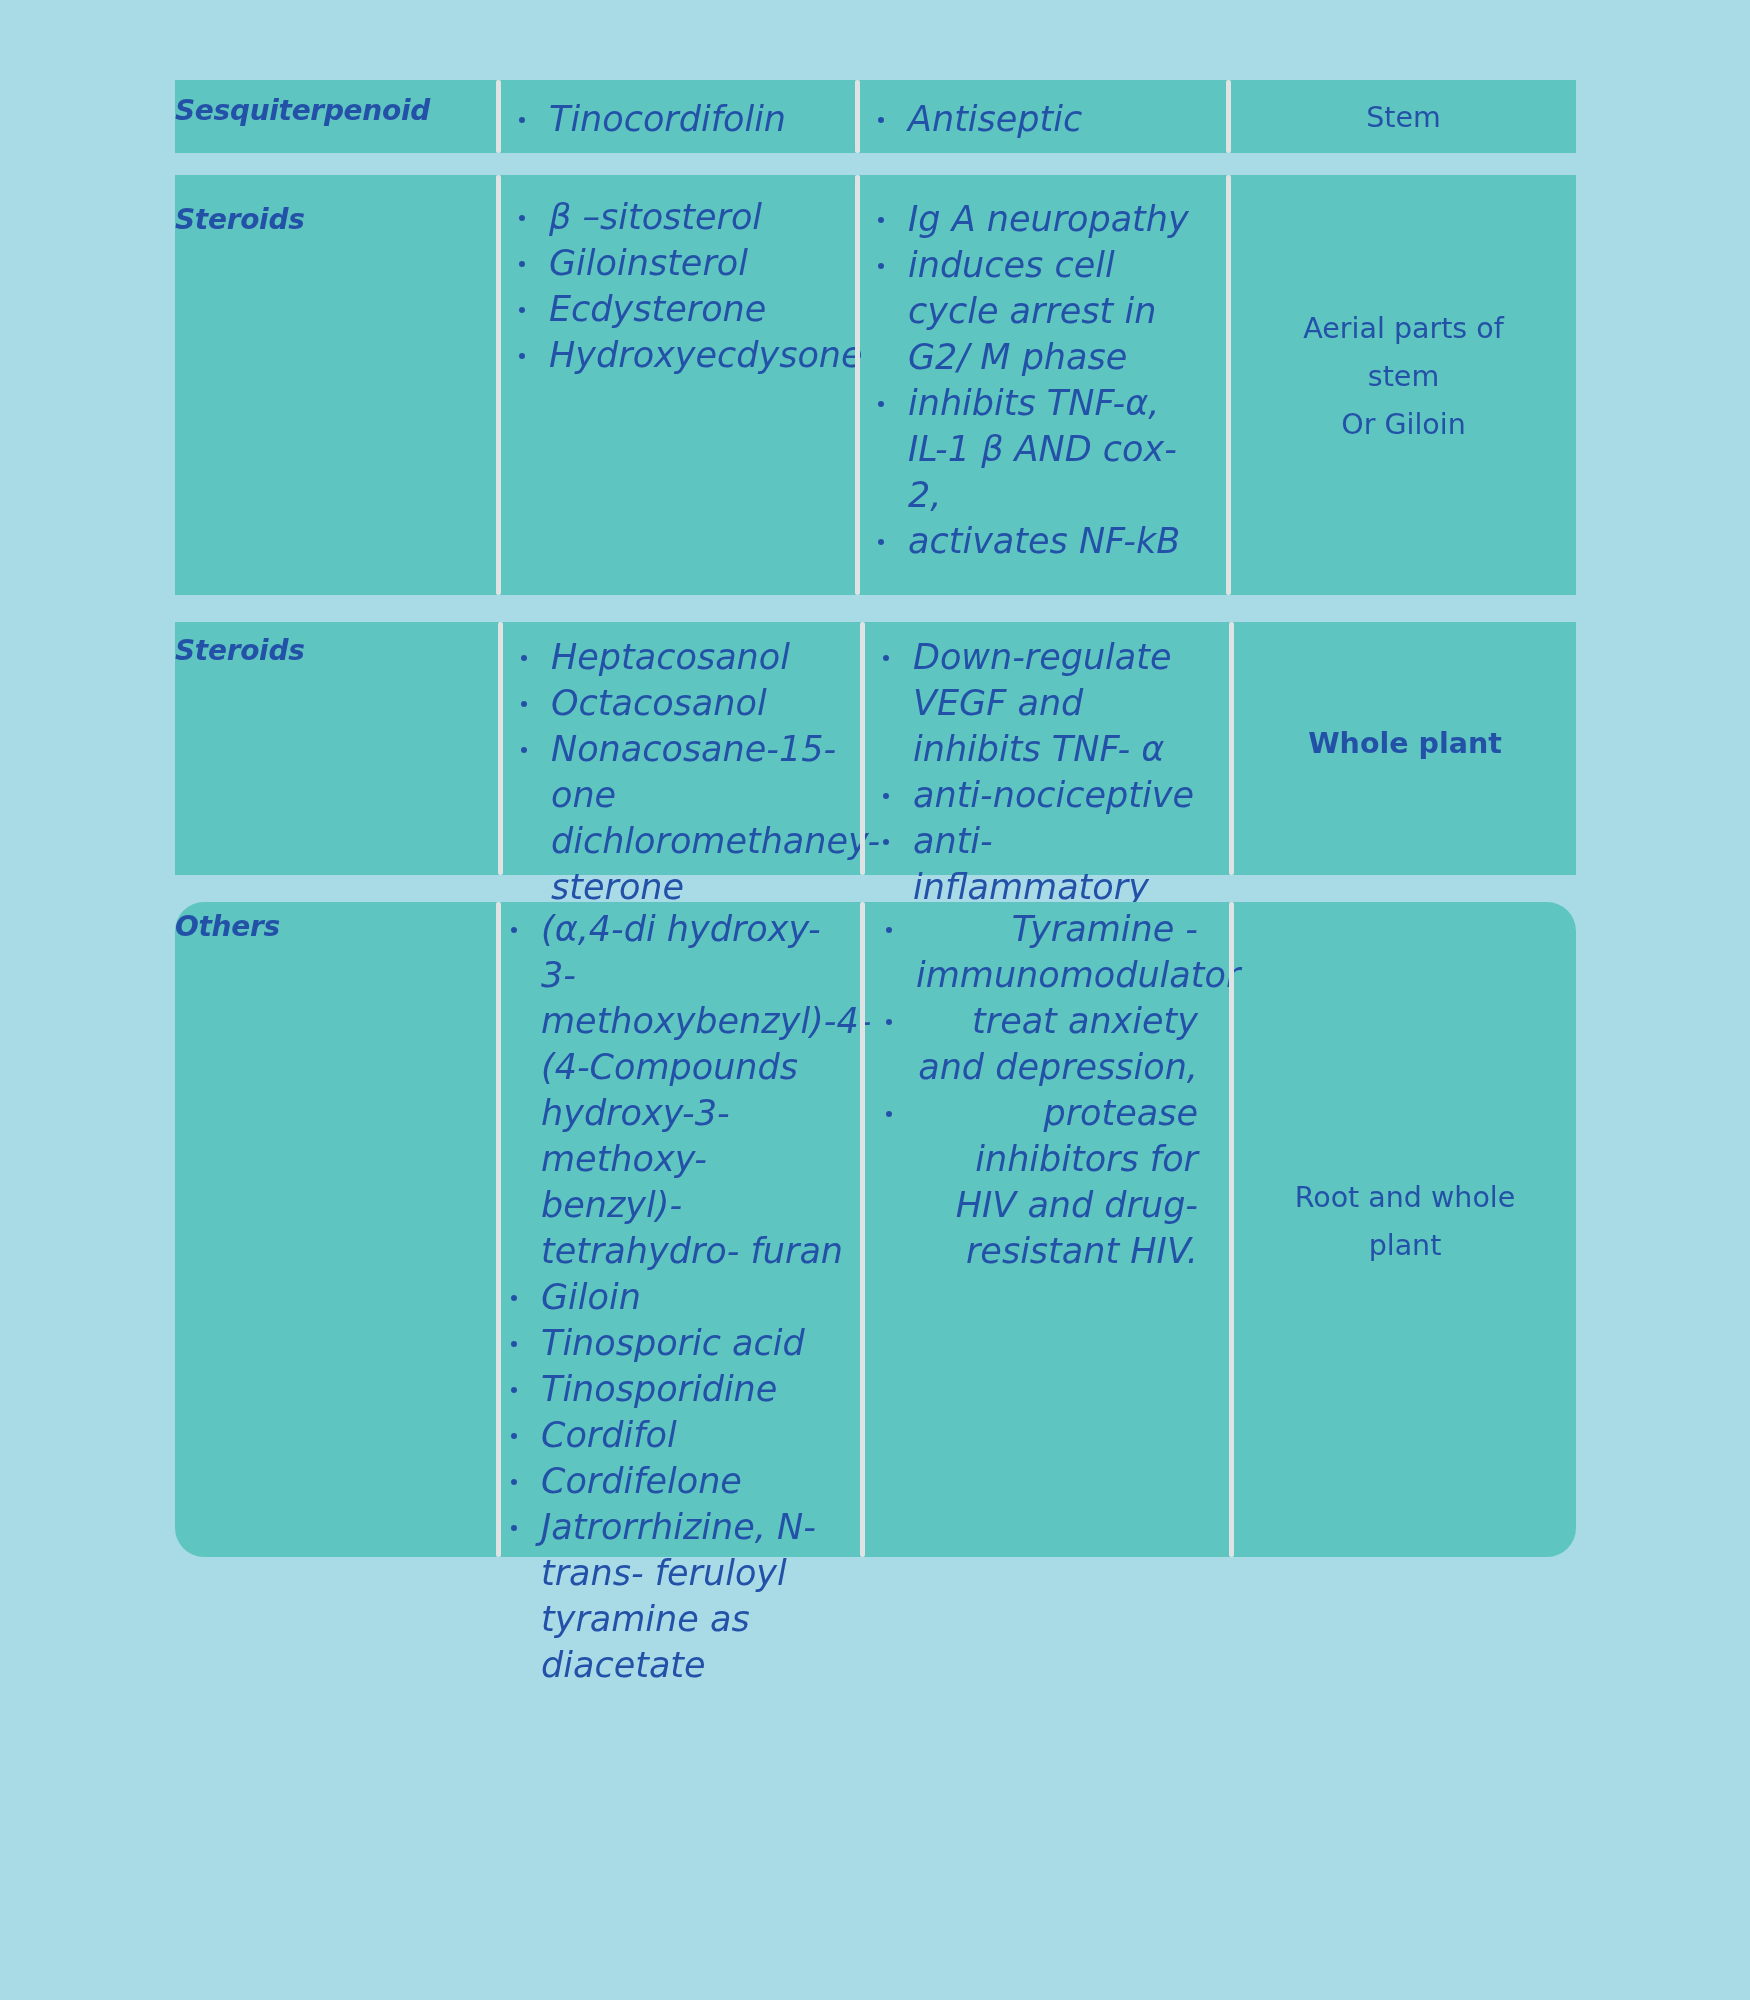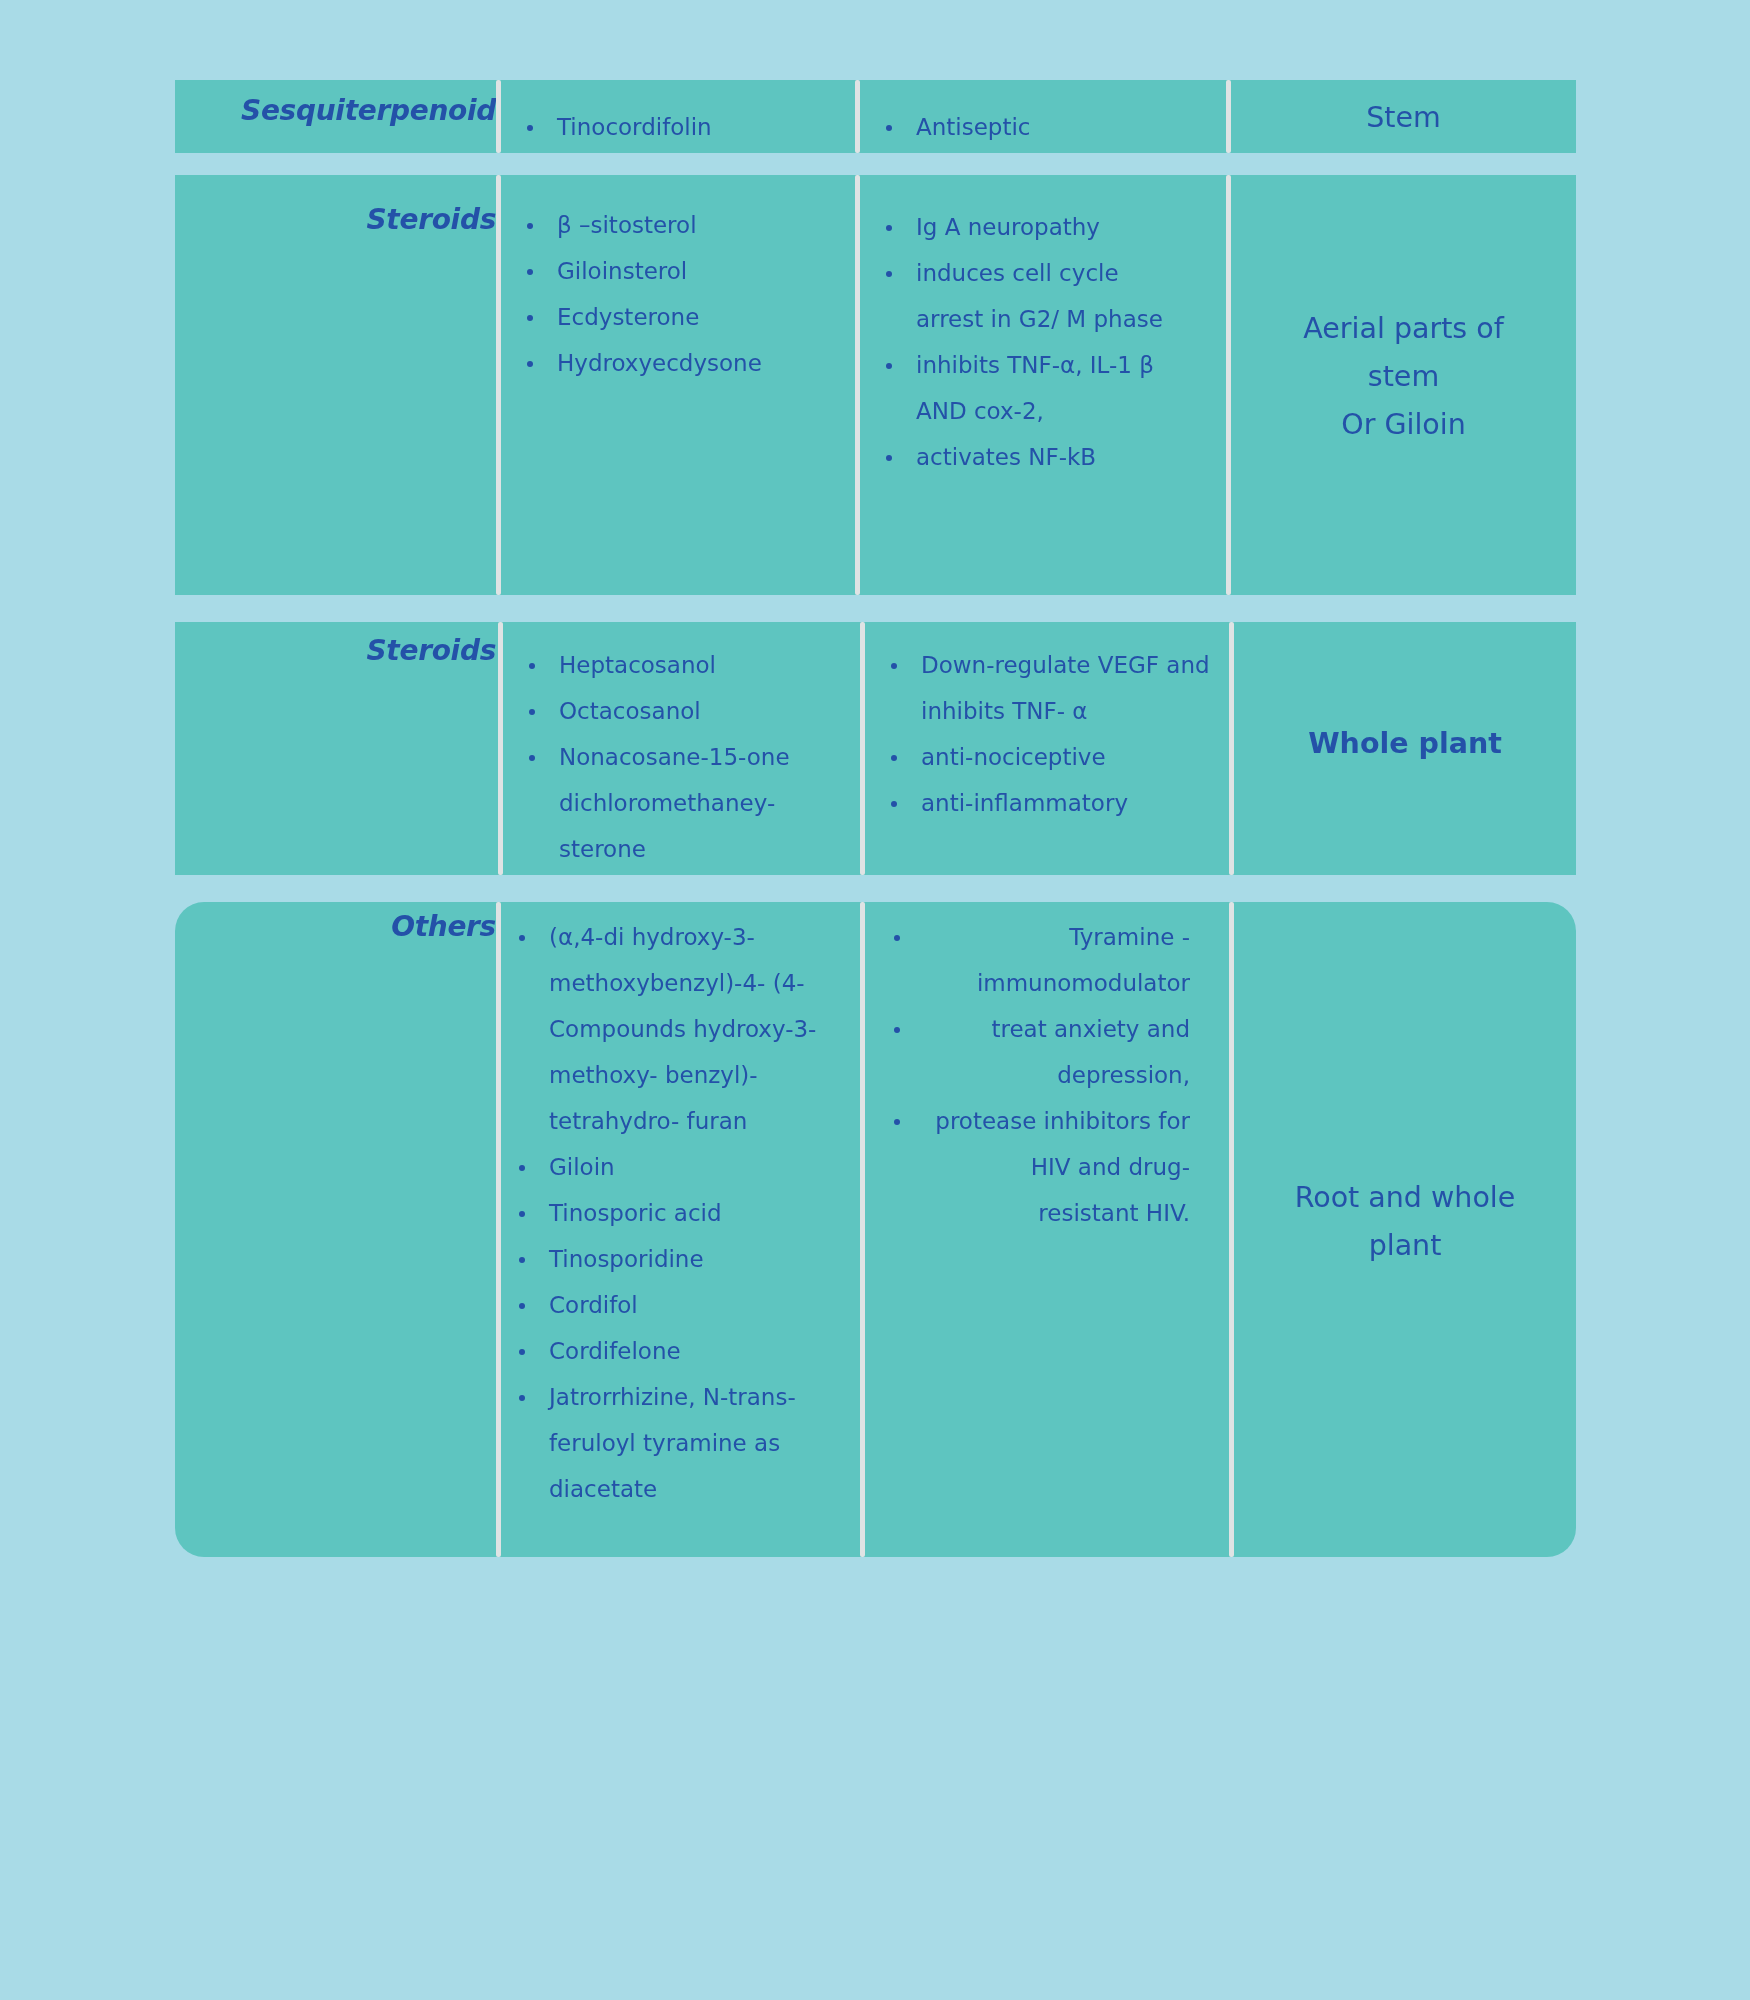--- a/index.html
+++ b/index.html
@@ -26,29 +26,30 @@
     position: absolute;
     top: 0; bottom: 0;
     width: 5px;
     background: #dfe3e4;
     border-radius: 2px;
   }
   .class-label {
     font-style: italic;
     font-weight: bold;
     font-size: 28px;
-    text-align: right;
+    text-align: left;
     letter-spacing: -0.3px;
   }
   ul.blist {
     list-style: none;
-    margin: 12px;
+    margin: 4px;
     padding: 0;
-    font-size: 23px;
+    font-size: 35px;
     line-height: 46px;
+    font-style: italic;
   }
   ul.blist li {
     position: relative;
     padding-left: 44px;
   }
   ul.blist li::before {
     content: "";
     position: absolute;
     left: 14px;
     top: 21px;

